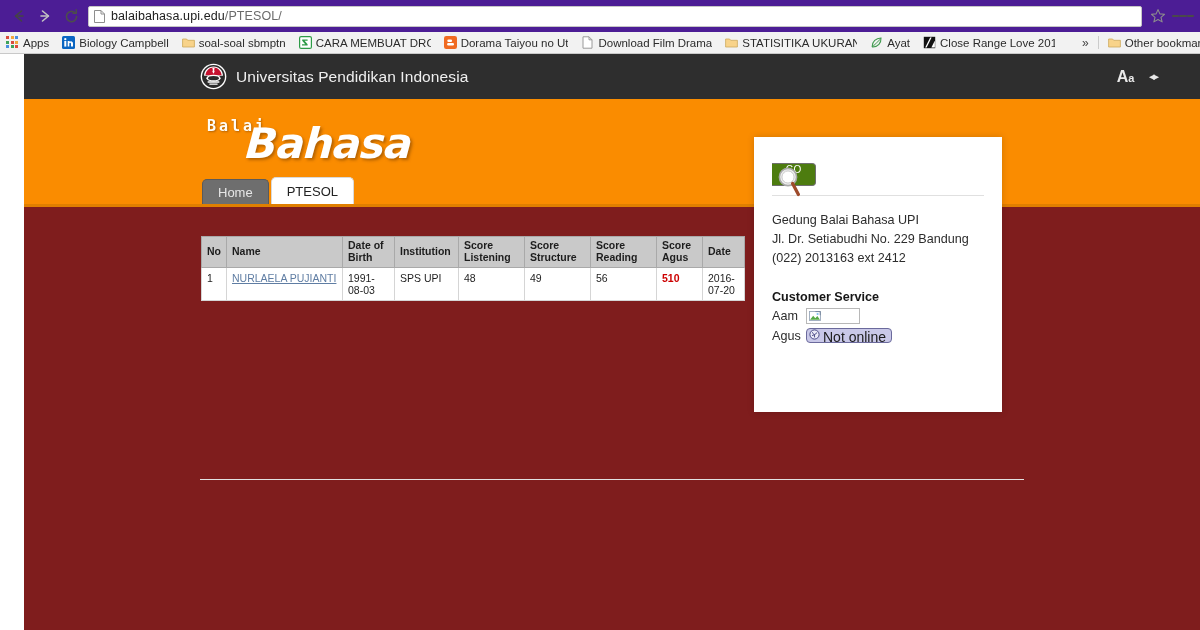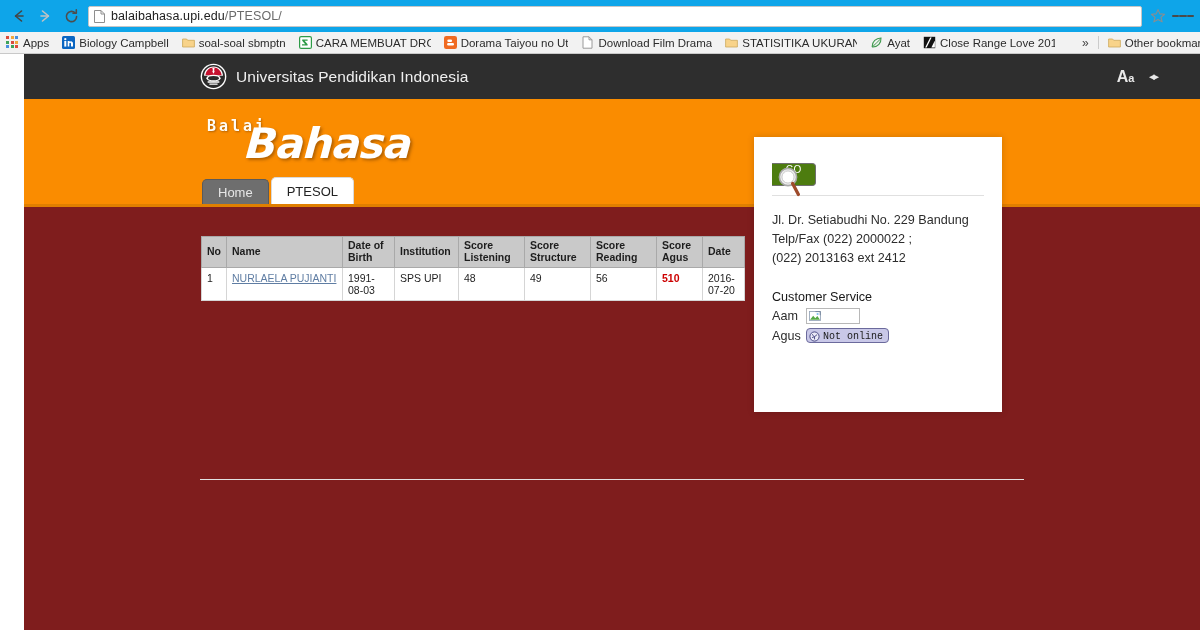--- a/index.html
+++ b/index.html
@@ -17,21 +17,21 @@
   #browser-chrome {
     width: 1200px;
     background: #f2f2f2;
     border-bottom: 1px solid #c9c9c9;
   }
   #toolbar-row {
     height: 28px;
     display: flex;
     align-items: center;
     padding: 16px 6px;
-    background: #0ea5e9;
+    background: #4c1d95;
   }
   .nav-btn {
     width: 26px; height: 26px;
     display: flex; align-items: center; justify-content: center;
     color: #5a5a5a;
     font-size: 16px;
     line-height: 1;
     user-select: none;
   }
   .nav-btn.disabled { color: #c0c0c0; }
@@ -284,51 +284,51 @@
   }
   #address-block {
     margin: 15px 18px 0 18px;
     font-size: 12.6px;
     color: #2c2c2c;
     line-height: 1.52;
   }
   #cs-title {
     margin: 22px 18px 0 18px;
     font-size: 12.6px;
-    font-weight: normal;
+    font-weight: bold;
     color: #161616;
   }
   .cs-row {
     margin: 4px 18px 0 18px;
     display: flex;
     align-items: center;
     font-size: 12.6px;
     color: #2c2c2c;
   }
   .cs-name { width: 34px; flex:0 0 auto; }
   #broken-img {
     width: 54px; height: 16px;
     border: 1px solid #b8b8b8;
     background: #ffffff;
     display: flex; align-items: center;
     padding-left: 2px;
   }
   #broken-img svg { display:block; }
   #ym-badge {
     display: flex;
-    align-items: flex-end;
+    align-items: flex-start;
     gap: 3px;
     background: #c9c8e8;
     border: 1px solid #6b6a9c;
     border-radius: 4px;
     padding: 0px 5px 0px 2px;
     height: 15px;
-    font-size: 10px;
+    font-size: 14px;
     color: #1a1a1a;
-    font-family: Liberation Mono, monospace;
+    font-family: Liberation Sans, sans-serif;
   }
   #ym-badge svg { display:block; }
 </style>
 </head>
 <body>
 
 <div id="browser-chrome">
 
   <div id="toolbar-row">
     <div class="nav-btn">
@@ -553,22 +553,22 @@
         <circle cx="14" cy="14" r="6.1" fill="#ffffff" stroke="#c7c7c7" stroke-width="1"></circle>
         <path d="M9.5 10 a6 6 0 0 1 2.5 -2" stroke="#dedede" stroke-width="1.4" fill="none" stroke-linecap="round"></path>
         <path d="M18.6 20.4 L24.4 31.4" stroke="#9e4a2b" stroke-width="3.3" stroke-linecap="round"></path>
       </svg>
       <div id="go-btn">
         <span>GO</span>
       </div>
     </div>
 
     <div id="address-block">
+      <div>Gedung Balai Bahasa UPI</div>
       <div>Jl. Dr. Setiabudhi No. 229 Bandung</div>
-      <div>Telp/Fax (022) 2000022 ;</div>
       <div>(022) 2013163 ext 2412</div>
     </div>
 
     <div id="cs-title">Customer Service</div>
 
     <div class="cs-row">
       <span class="cs-name">Aam</span>
       <span id="broken-img">
         <svg width="13" height="13" viewBox="0 0 13 13">
           <rect x="0.5" y="1.5" width="11" height="9" fill="#ffffff" stroke="#9aa8bb" stroke-width="0.9"></rect>

